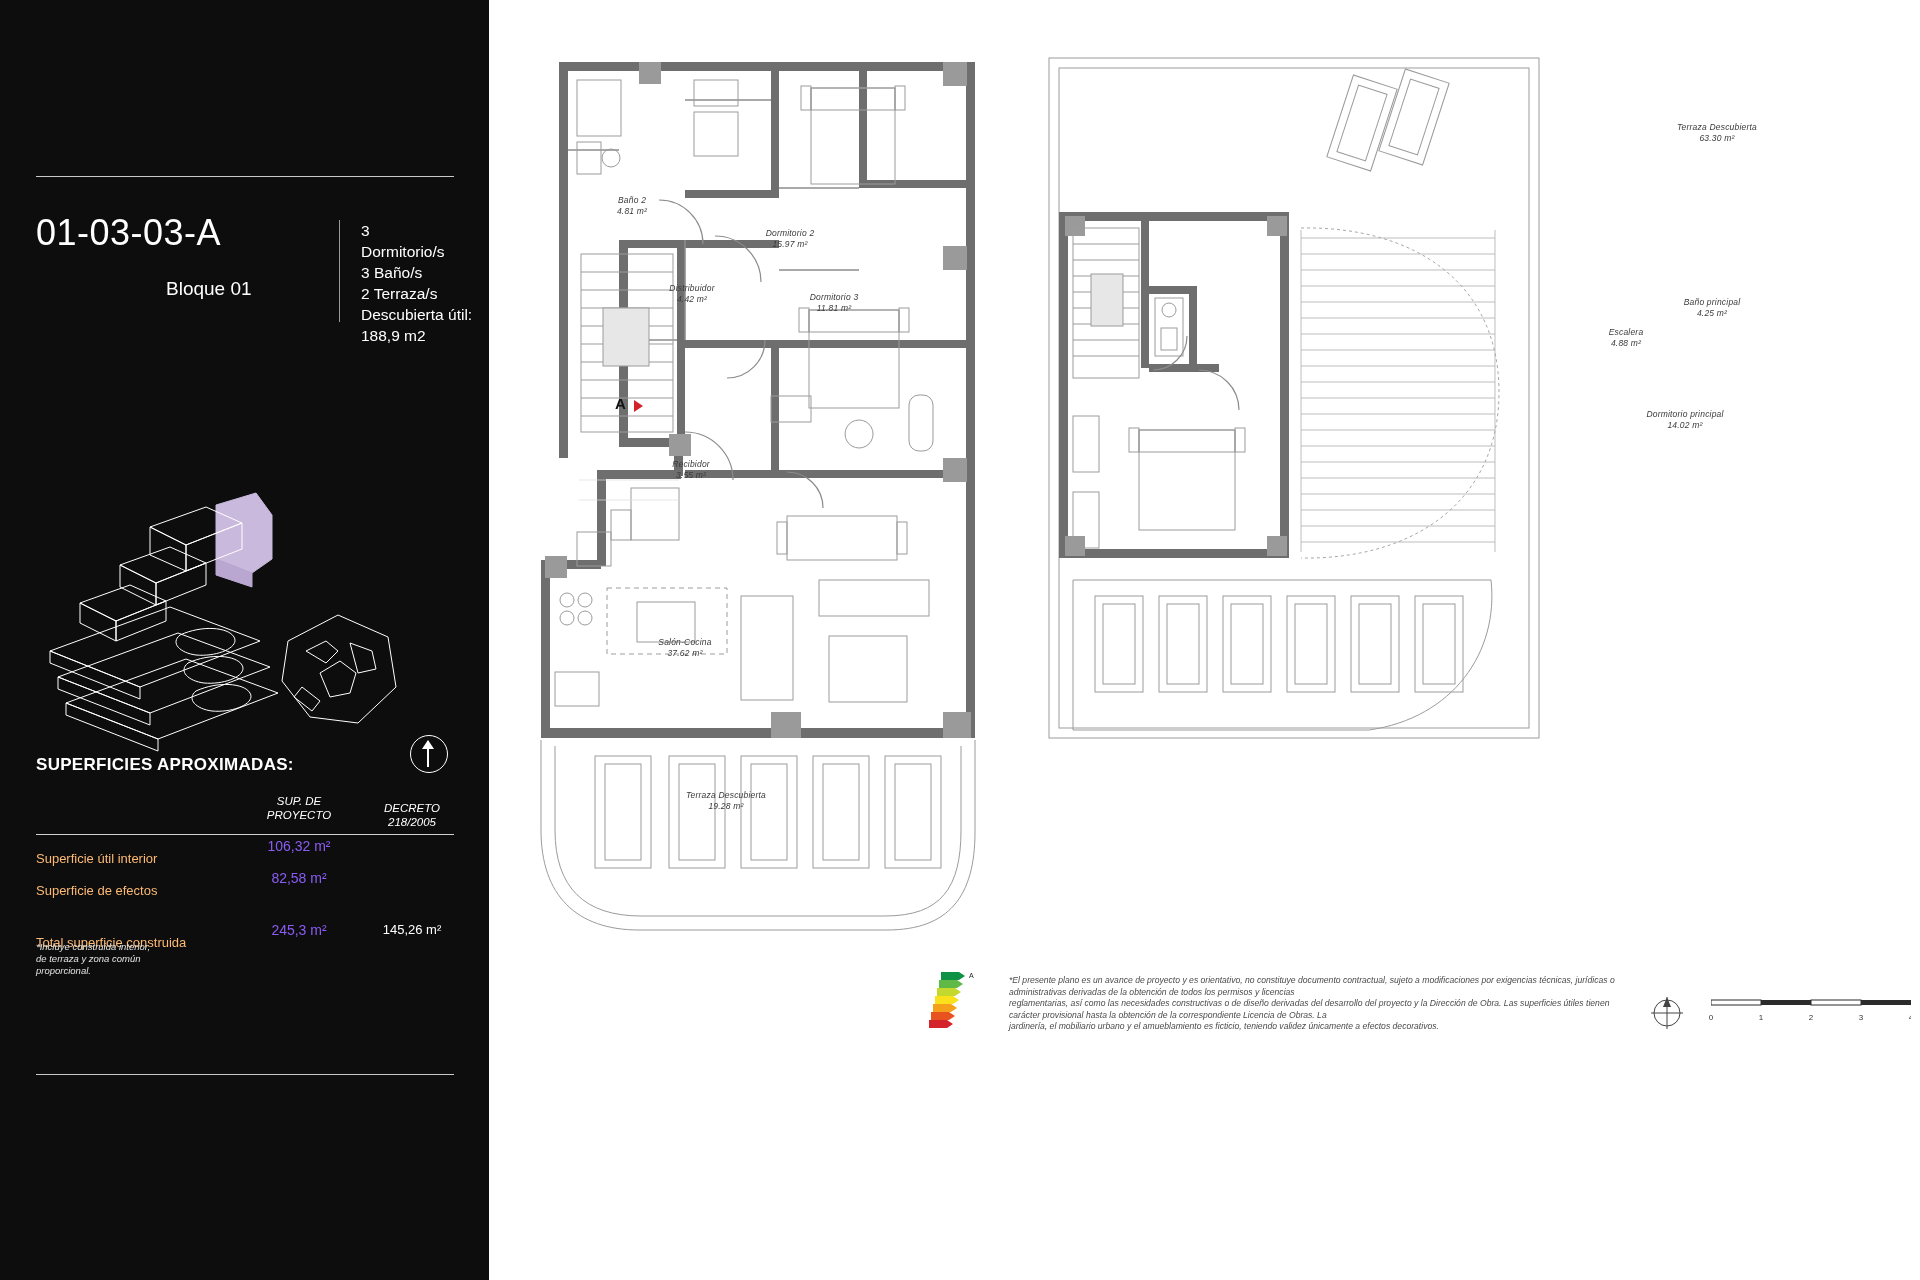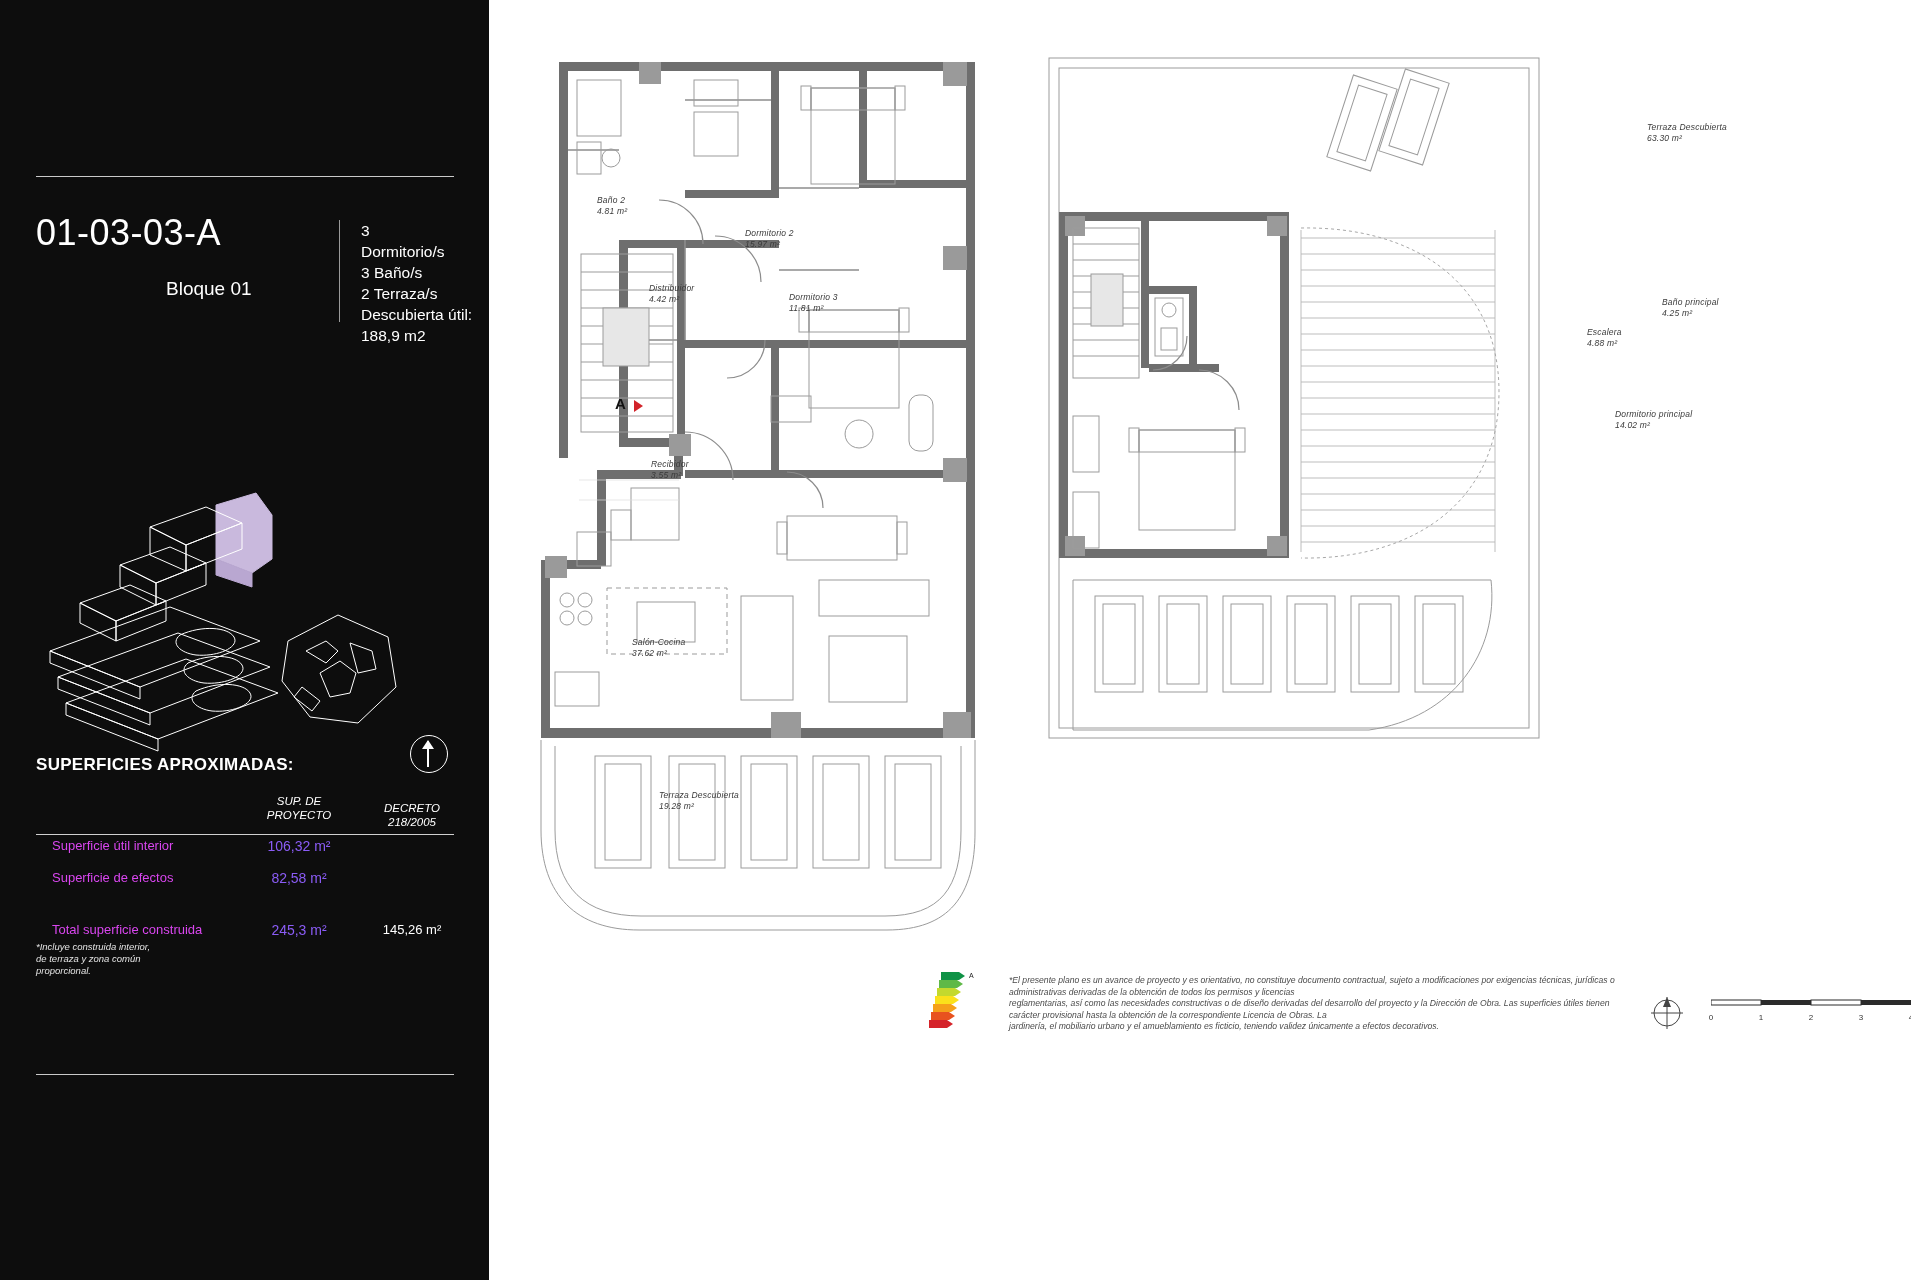--- a/index.html
+++ b/index.html
@@ -160,24 +160,25 @@
     left: 0; top: 44px;
     width: 418px; height: 1px;
     background: #d0d0d0;
   }
   .trow {
     position: relative;
     height: 33px;
   }
   .tlabel {
     position: absolute;
-    left: 16px;
+    left: 0;
     font-size: 13px;
-    color: #d946ef;
+    color: #fdba74;
     white-space: nowrap;
+    margin-top: 13px;
   }
   .tval1 {
     position: absolute;
     left: 218px;
     width: 90px;
     font-size: 14px;
     text-align: center;
     color: #8b5cf6;
   }
   .tval2 {
@@ -208,20 +209,21 @@
     background: #ffffff;
   }
 
   .plan-label {
     position: absolute;
     font-family: "Liberation Sans", sans-serif;
     font-style: italic;
     font-size: 8.5px;
     line-height: 11px;
     color: #3a3a3a;
+    text-align: center;
     white-space: pre-line;
     letter-spacing: 0.2px;
   }
 
   .entry-marker {
     position: absolute;
     font-size: 15px;
     font-weight: bold;
     color: #111;
   }

